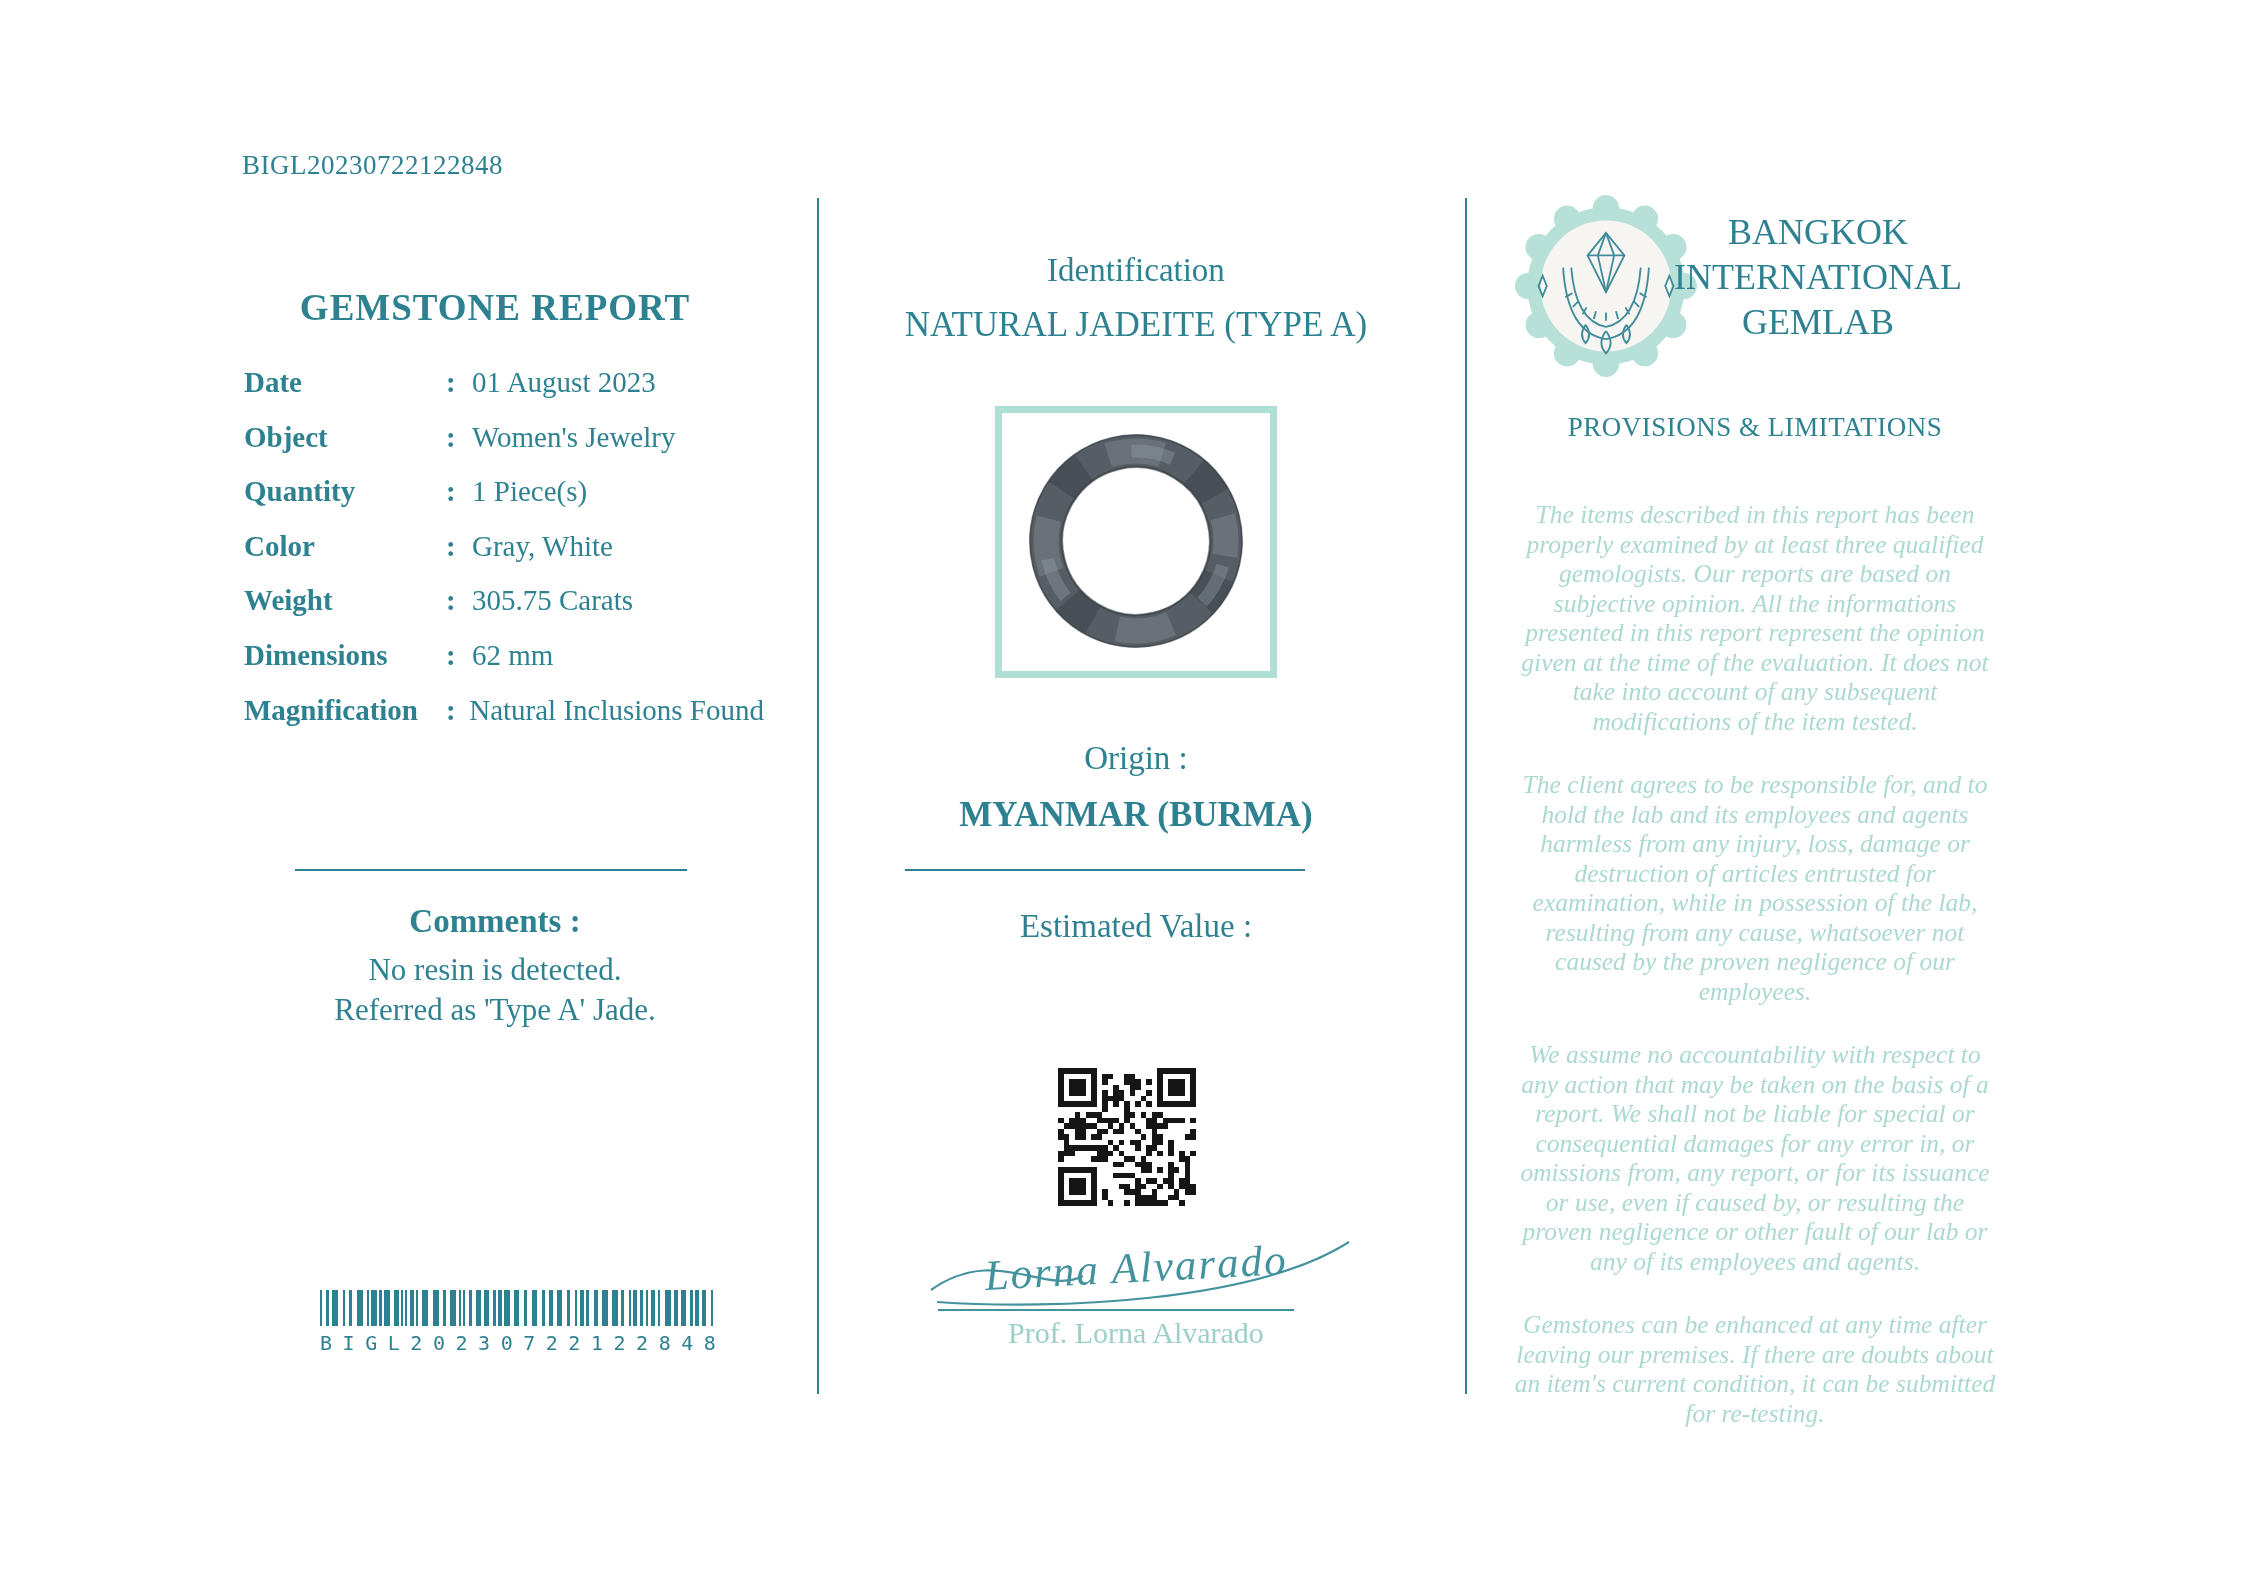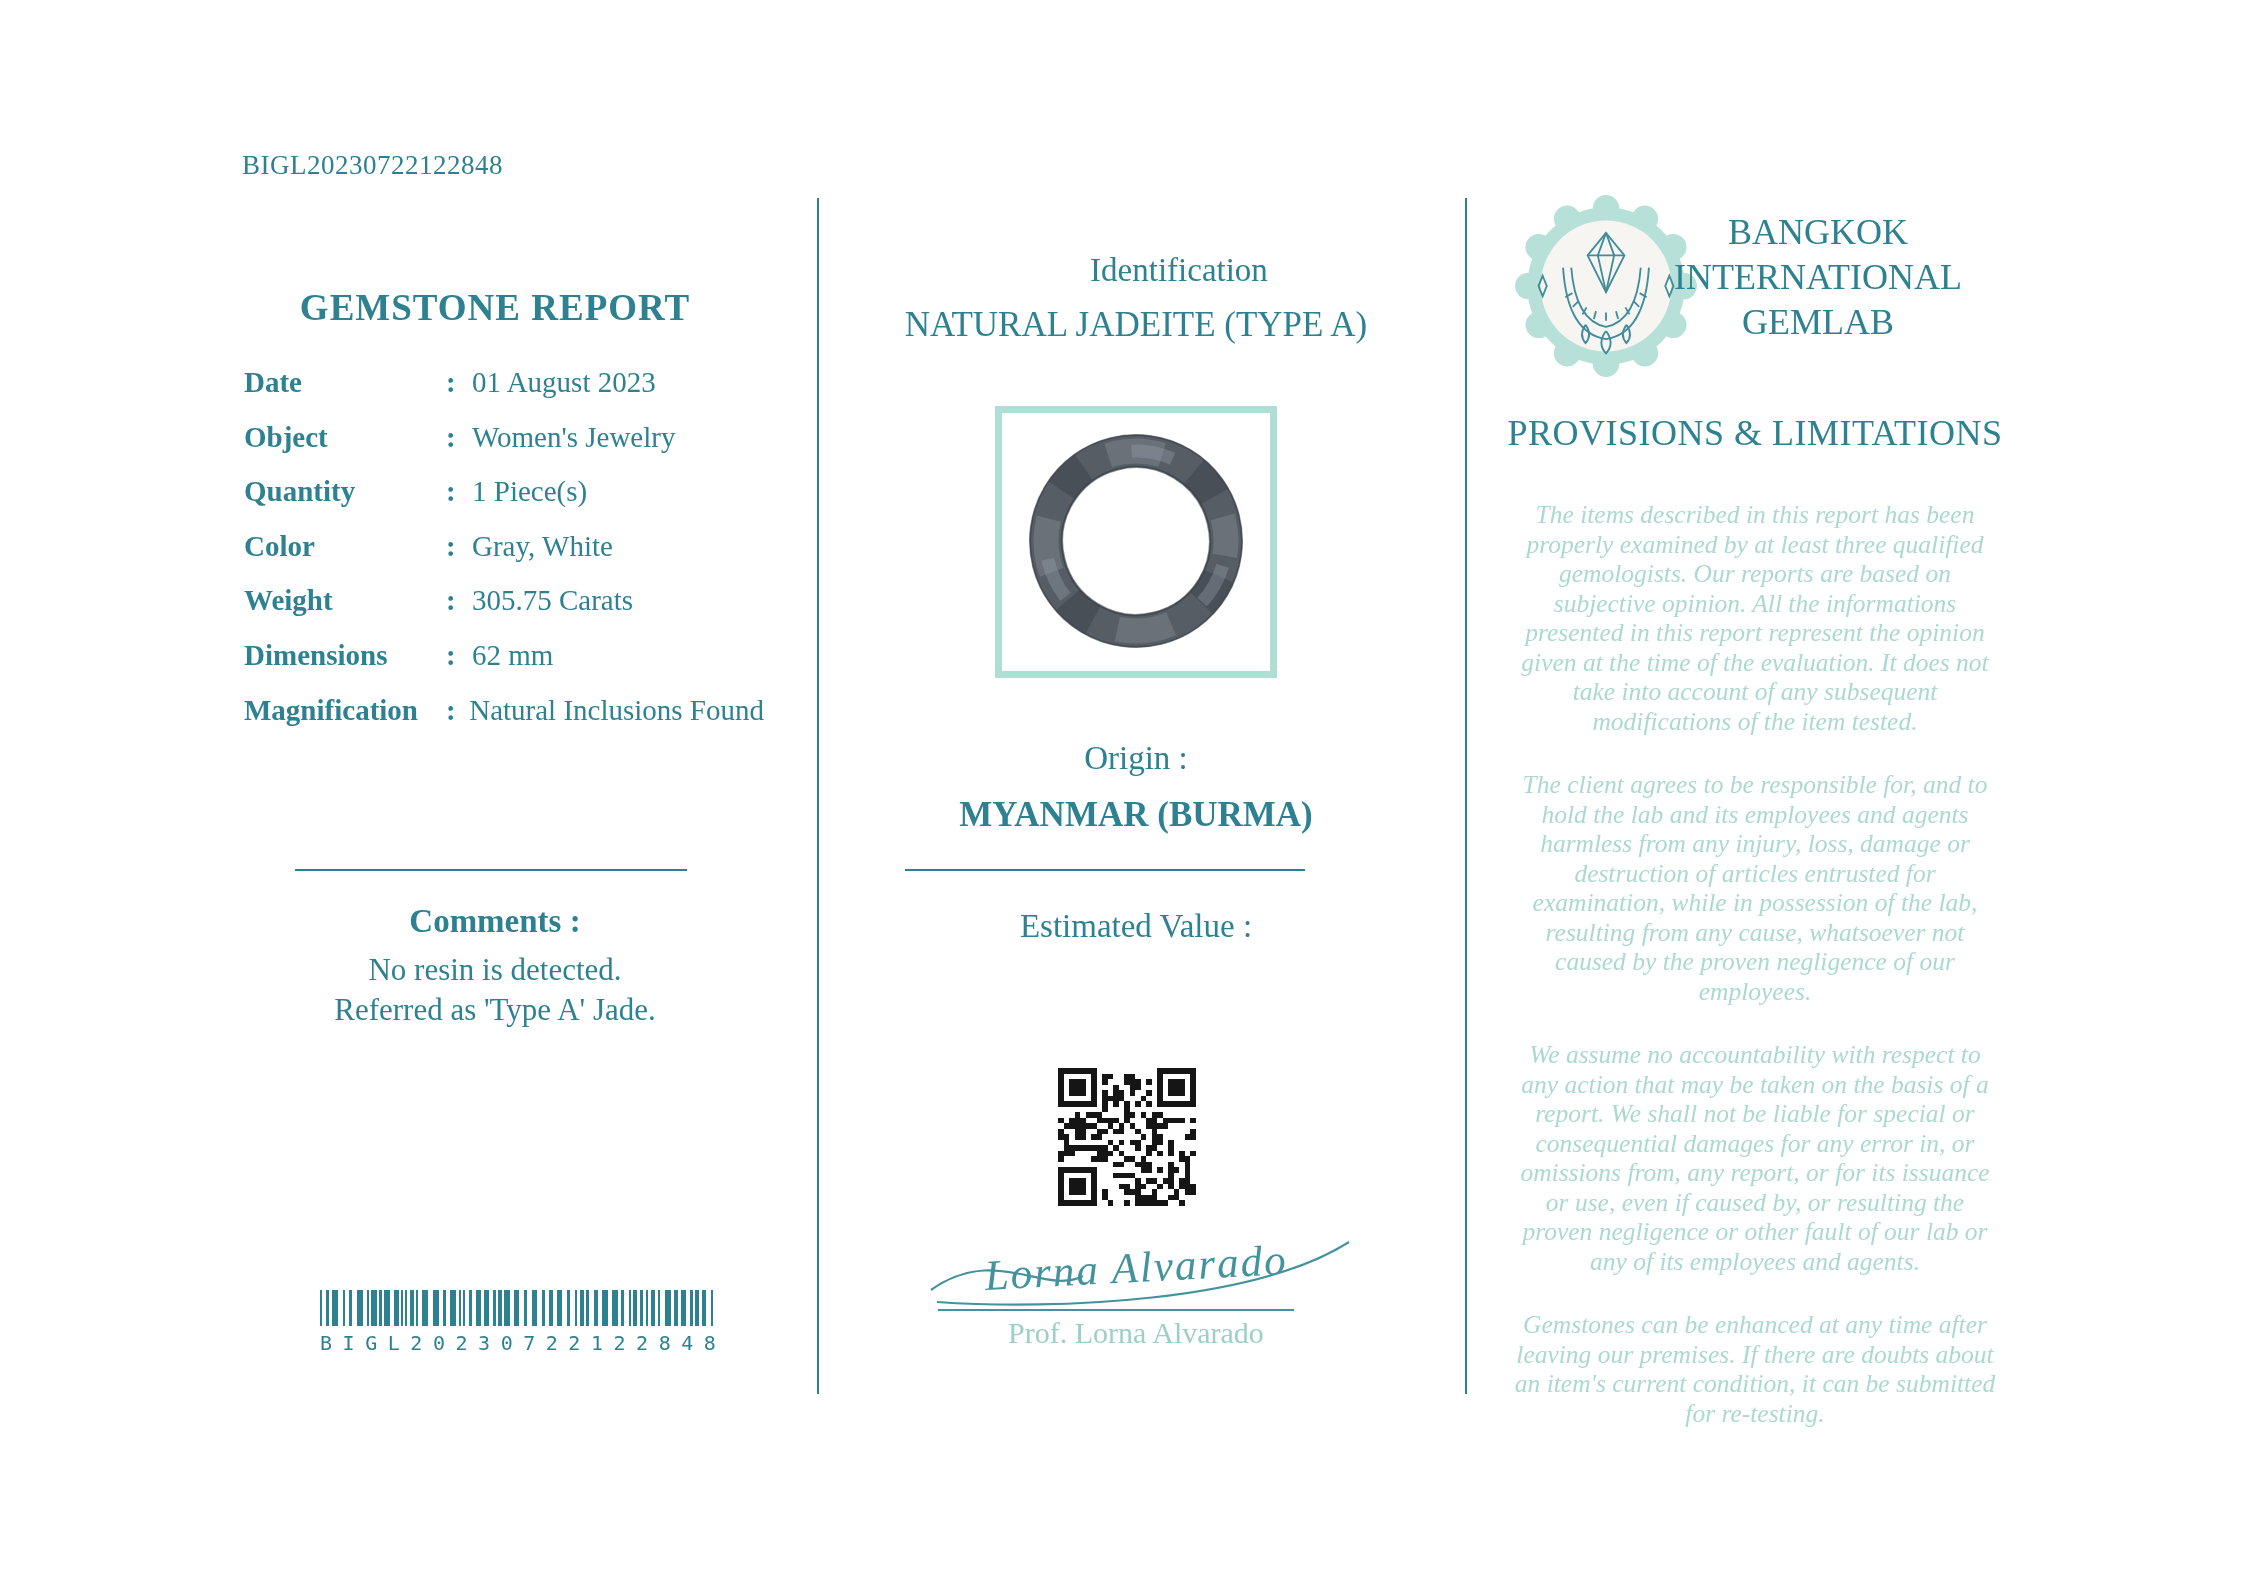--- a/index.html
+++ b/index.html
@@ -25,38 +25,38 @@
   .f-label{font-weight:bold;flex:0 0 202px;}
   .f-colon{font-weight:bold;width:26px;}
   .f-value{white-space:nowrap;}
   .comments-heading{left:240px;top:903px;width:510px;font-size:33px;font-weight:bold;}
   .comments-text{left:240px;top:950px;width:510px;font-size:31px;line-height:40px;}
   .barcode{left:320px;top:1290px;width:396px;}
   .barcode-text{display:flex;justify-content:space-between;font-family:"DejaVu Sans Mono",monospace;
                 font-size:20px;color:var(--teal);margin-top:1px;}
 
   
-  .ident-heading{left:820px;top:252px;width:632px;font-size:33px;padding-left:43px;}
+  .ident-heading{left:820px;top:252px;width:632px;font-size:33px;}
   .ident-result{left:820px;top:305px;width:632px;font-size:35px;font-weight:normal;}
   .photo-frame{left:995px;top:406px;width:268px;height:258px;border:7px solid var(--mint-border);background:#ffffff;}
   .origin-heading{left:820px;top:740px;width:632px;font-size:33px;}
   .origin-value{left:820px;top:795px;width:632px;font-size:35px;font-weight:bold;}
   .est-heading{left:820px;top:908px;width:632px;font-size:33px;}
   .est-value{left:820px;top:962px;width:632px;font-size:35px;font-weight:bold;}
   .qr-code{left:1058px;top:1068px;width:138px;height:138px;}
   .sig-flourish{left:925px;top:1230px;width:430px;height:80px;}
   .sig-text{left:820px;top:1243px;width:632px;font-size:43px;font-style:italic;color:var(--sig);
             transform:rotate(-3deg);letter-spacing:2px;}
   .signatory-name{left:820px;top:1316px;width:632px;font-size:30px;color:var(--pale);text-align:center;}
   .signatory-title{left:820px;top:1350px;width:632px;font-size:30px;color:var(--pale);}
 
   
   .lab-logo{left:1512px;top:192px;width:188px;height:188px;}
   .lab-name{left:1658px;top:210px;width:320px;font-size:36px;line-height:45px;}
-  .prov-heading{left:1465px;top:412px;width:580px;font-size:36px;letter-spacing:.5px;}
+  .prov-heading{left:1465px;top:412px;width:580px;font-size:27px;letter-spacing:.5px;}
   .provisions{left:1513px;top:500px;width:484px;}
   .prov-p{margin:0 0 34px 0;font-size:25.5px;line-height:29.5px;font-style:italic;
           color:var(--mint);text-align:center;}
 </style>
 </head>
 <body>
 
 <div class="page">
 
   <div class="v-divider" style="left:817px;"></div>

